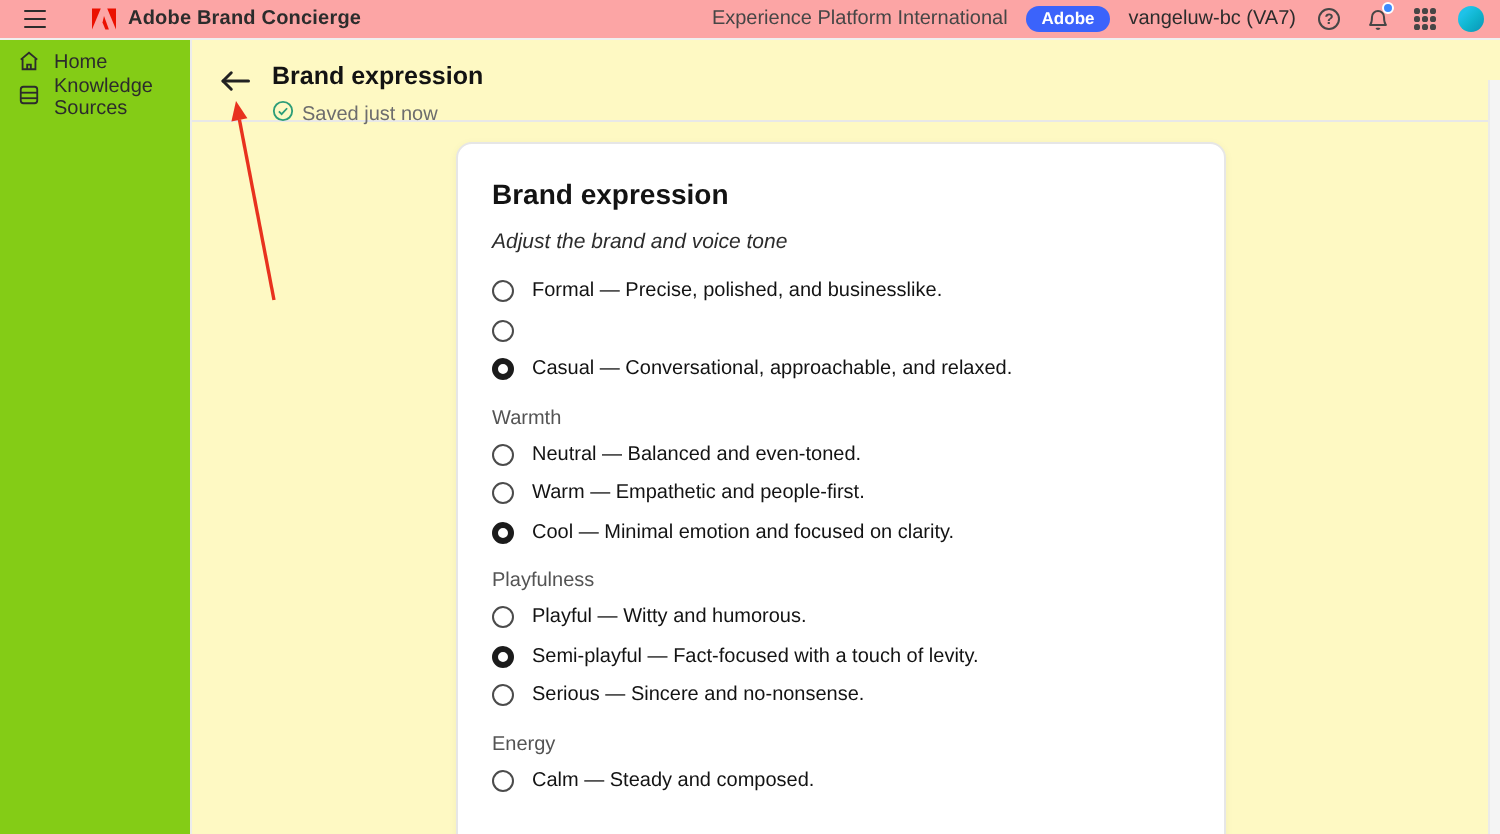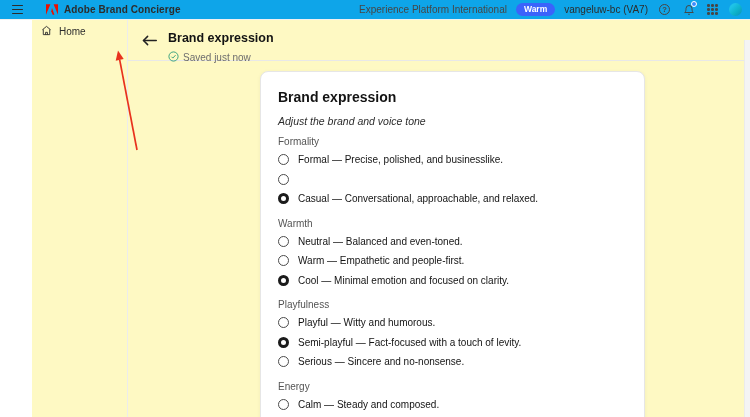--- a/index.html
+++ b/index.html
@@ -2,21 +2,21 @@
 <html><head>
 <meta charset="utf-8">
 <style>
   * { margin:0; padding:0; box-sizing:border-box; }
   html,body { width:750px; height:417px; overflow:hidden; background:#fff;
     font-family:"Liberation Sans", sans-serif; -webkit-font-smoothing:antialiased; }
   .app { position:relative; width:750px; height:417px; display:flex; flex-direction:column; }
 
   
   .topbar { height:20px; flex:0 0 20px; display:flex; align-items:center;
-    padding:0 8px; background:#0ea5e9; border-bottom:1px solid #f0f0f0; }
+    padding:0 8px; background:#fca5a5; border-bottom:1px solid #f0f0f0; }
   .hamburger { width:22px; height:16px; display:flex; flex-direction:column; justify-content:center;
     gap:2.5px; cursor:pointer; padding-left:4px; }
   .hamburger i { display:block; width:11px; height:1.4px; background:#2c2c2c; border-radius:1px; }
   .brand { display:flex; align-items:center; gap:6px; margin-left:16px; }
   .brand svg { display:block; }
   .app-title { font-size:10px; font-weight:700; color:#2c2c2c; letter-spacing:.1px; }
   .topbar-right { margin-left:auto; display:flex; align-items:center; gap:9px; }
   .org-name { font-size:10px; color:#464646; }
   .env-badge { background:#3B63FB; color:#fff; font-size:8.5px; font-weight:700;
     border-radius:999px; padding:2px 8px; line-height:1; }
@@ -27,21 +27,21 @@
     font-size:7.5px; font-weight:700; display:flex; align-items:center; justify-content:center; color:#464646; }
   .notif-dot { position:absolute; top:-1px; right:-1px; width:6px; height:6px;
     background:#3d8bfd; border-radius:50%; border:1px solid #fff; }
   .grid-icon { display:grid; grid-template-columns:repeat(3,2.6px); grid-template-rows:repeat(3,2.6px); gap:1.4px; }
   .grid-icon i { width:2.6px; height:2.6px; background:#464646; border-radius:50%; }
   .avatar { width:13px; height:13px; border-radius:50%; cursor:pointer;
     background:linear-gradient(135deg,#1ec2e8 25%,#0FB5CE 55%,#0a93b5 100%); }
 
   
   .body-row { flex:1; display:flex; min-height:0; }
-  .sidebar { width:96px; flex:0 0 96px; background:#fef9c3; border-right:1px solid #ececec; padding-top:3px;margin-left:32px; }
+  .sidebar { width:96px; flex:0 0 96px; background:#84cc16; border-right:1px solid #ececec; padding-top:3px; }
   .side-item { display:flex; align-items:center; gap:7px; height:17px; padding:0 0 0 9px;
     font-size:10px; color:#2c2c2c; cursor:pointer; }
   .side-item svg { flex:0 0 auto; }
 
   .main { flex:1; position:relative; background:#fef9c3; min-width:0; }
   .main-header { display:flex; align-items:flex-start; padding:11px 0 0 12px; height:40px; }
   .back-btn { width:18px; height:14px; display:flex; align-items:center; justify-content:center;
     cursor:pointer; margin-top:2px; }
   .header-text { margin-left:10px; }
   .page-title { font-size:12.5px; font-weight:700; color:#131313; line-height:1.15; }
@@ -86,21 +86,21 @@
         <svg width="12" height="11" viewBox="0 0 24 21">
           <polygon points="0,0 8.8,0 0,21" fill="#EB1000"></polygon>
           <polygon points="24,0 15.2,0 24,21" fill="#EB1000"></polygon>
           <polygon points="12,7.5 16.9,21 13.4,21 10.5,14.1" fill="#EB1000"></polygon>
         </svg>
       </span>
       <span class="app-title">Adobe Brand Concierge</span>
     </div>
     <div class="topbar-right">
       <span class="org-name">Experience Platform International</span>
-      <span class="env-badge">Warm</span>
+      <span class="env-badge">Adobe</span>
       <span class="sandbox">vangeluw-bc (VA7)</span>
       <span class="tb-icon">
         <span class="help-circle">?</span>
       </span>
       <span class="tb-icon">
         <svg width="12" height="12" viewBox="0 0 24 24" fill="none" stroke="#464646" stroke-width="2">
           <path d="M18 9a6 6 0 1 0-12 0c0 7-2.5 8-2.5 8h17S18 16 18 9z"></path>
           <path d="M10.3 20a2 2 0 0 0 3.4 0"></path>
         </svg>
         <span class="notif-dot"></span>
@@ -126,20 +126,30 @@
     <div class="sidebar">
       <div class="side-item">
         <span>
           <svg width="11" height="11" viewBox="0 0 24 24" fill="none" stroke="#2c2c2c" stroke-width="2">
             <path d="M3 10.5 12 3l9 7.5"></path>
               <path d="M5 9.5V21h14V9.5"></path>
               <path d="M10 21v-5h4v5"></path>
           </svg>
         </span>
         <span>Home</span>
+      </div>
+      <div class="side-item">
+        <span>
+          <svg width="11" height="11" viewBox="0 0 24 24" fill="none" stroke="#2c2c2c" stroke-width="2">
+            <rect x="3" y="3" width="18" height="18" rx="3"></rect>
+            <line x1="3" y1="9.5" x2="21" y2="9.5"></line>
+              <line x1="3" y1="15.5" x2="21" y2="15.5"></line>
+          </svg>
+        </span>
+        <span>Knowledge Sources</span>
       </div>
     </div>
 
     <div class="main">
       <div class="main-header">
         <span class="back-btn">
           <svg width="15" height="11" viewBox="0 0 20 14" fill="none" stroke="#222" stroke-width="2" stroke-linecap="round" stroke-linejoin="round">
             <line x1="19" y1="7" x2="2" y2="7"></line>
               <polyline points="7.5,1.5 2,7 7.5,12.5"></polyline>
           </svg>
@@ -158,21 +168,20 @@
         </div>
       </div>
       <div class="header-divider"></div>
 
       <div class="content">
         <div class="card">
           <div class="card-title">Brand expression</div>
           <div class="card-subtitle">Adjust the brand and voice tone</div>
           <div id="sections">
               <div class="section">
-                <div class="section-label">Formality</div>
                 <div class="option-row">
                   <span class="radio"></span>
                   <span class="option-label">Formal — Precise, polished, and businesslike.</span>
                 </div>
                 <div class="option-row">
                   <span class="radio"></span>
                 </div>
                 <div class="option-row">
                   <span class="radio selected"></span>
                   <span class="option-label">Casual — Conversational, approachable, and relaxed.</span>

